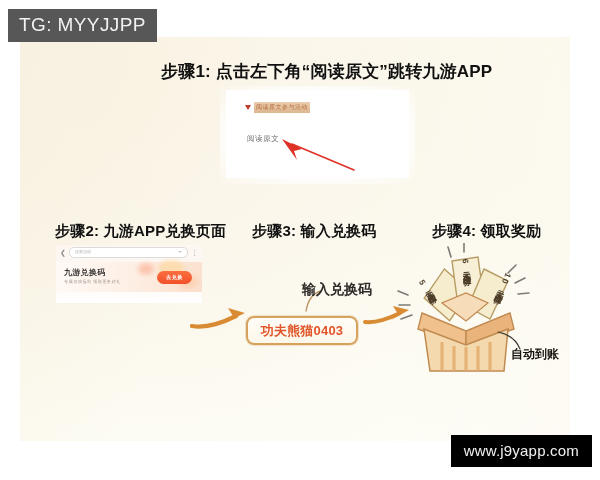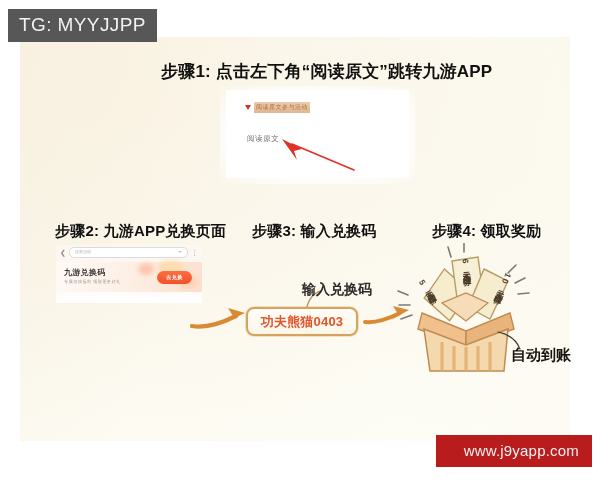--- a/index.html
+++ b/index.html
@@ -48,25 +48,25 @@
     padding: 5px 11px 6px 11px;
     z-index: 40;
     white-space: nowrap;
   }
 
   
   #site-tag {
     position: absolute;
     right: 8px;
     bottom: 13px;
-    background: #b91c1c;
+    background: #000000;
     color: #f1f1f1;
     font-size: 15px;
     letter-spacing: .2px;
-    padding: 7px 13px 8px 28px;
+    padding: 7px 13px 8px 13px;
     z-index: 40;
     white-space: nowrap;
   }
 
   
   .step-head {
     position: absolute;
     color: #111111;
     font-weight: bold;
     white-space: nowrap;
@@ -267,21 +267,21 @@
     font-weight: bold;
     color: #2d2a28;
     white-space: nowrap;
     z-index: 13;
     text-align: center;
   }
   #code-leader { position: absolute; left: 300px; top: 288px; width: 24px; height: 26px; z-index: 12; }
   #code-box {
     position: absolute;
     left: 246px;
-    top: 307px;
+    top: 316px;
     width: 112px;
     height: 29px;
     box-sizing: border-box;
     border: 2.6px solid #d6a35f;
     border-radius: 8px;
     background: linear-gradient(180deg,#fffdf7 0%, #fdf7ea 100%);
     box-shadow: 0 0 0 1px rgba(212,163,95,.28);
     display: flex;
     align-items: center;
     justify-content: center;
@@ -309,21 +309,21 @@
     text-shadow: 0 0 1px rgba(255,255,255,.5);
   }
   #ticket-left  { left: 418px; top: 280px; transform: rotate(-30deg); transform-origin: center; }
   #ticket-mid   { left: 459px; top: 259px; transform: rotate(-4deg);  transform-origin: center; }
   #ticket-right { left: 498px; top: 272px; transform: rotate(22deg);  transform-origin: center; }
 
   #auto-credit {
     position: absolute;
     left: 511px;
     top: 346px;
-    font-size: 15px;
+    font-size: 12px;
     font-weight: bold;
     color: #17140f;
     white-space: nowrap;
     z-index: 15;
     text-align: right;
   }
   #auto-leader { position: absolute; left: 496px; top: 330px; width: 28px; height: 22px; z-index: 13; }
 </style>
 </head>
 <body>

